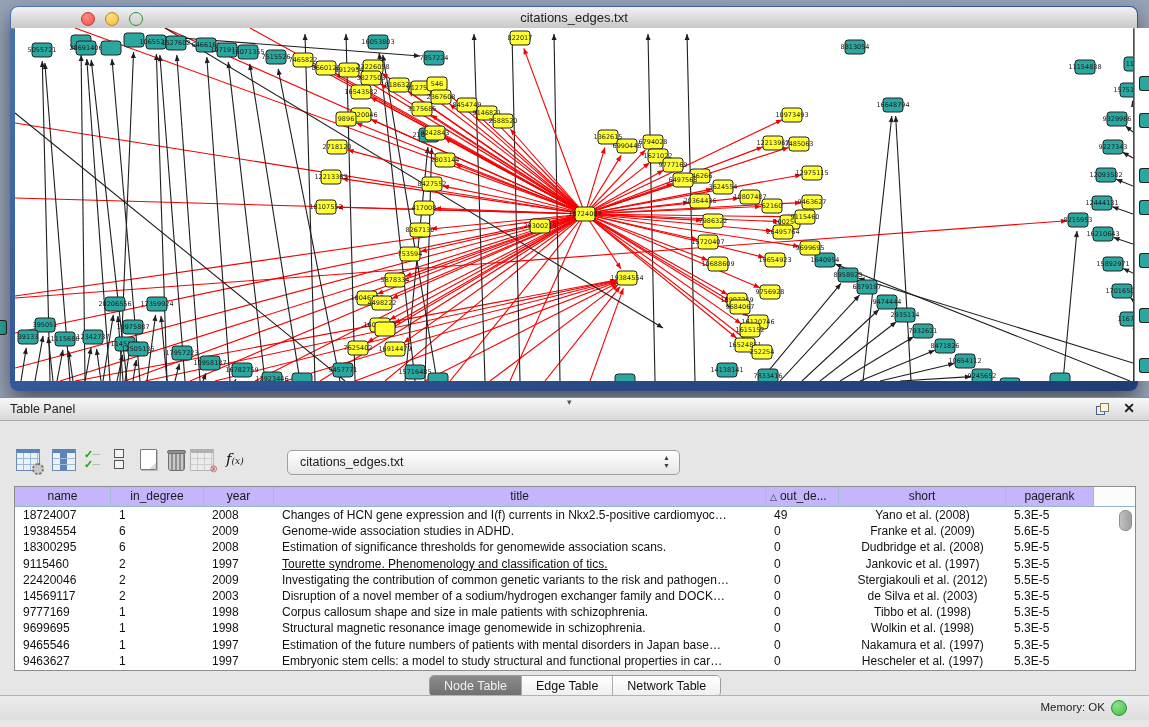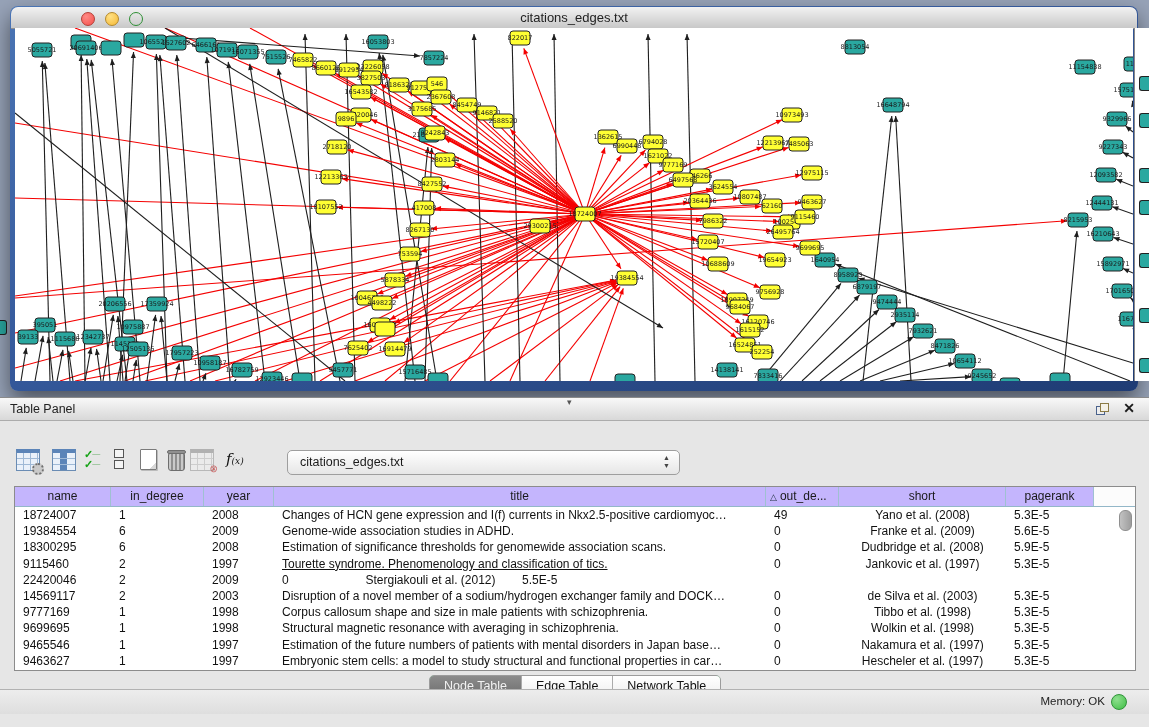--- a/index.html
+++ b/index.html
@@ -66,21 +66,21 @@
   .trow{display:flex;height:16.2px;}
   .trow .c{box-sizing:border-box;font-size:12px;color:#111;line-height:16px;white-space:nowrap;overflow:hidden;padding:0 4px 0 8px;}
   .trow .c.center{text-align:center;padding:0;}
   #vscroll{position:absolute;right:3px;top:3px;width:11px;height:19px;background:linear-gradient(90deg,#C2C2C2,#9E9E9E);border:1px solid #8F8F8F;border-radius:6px;}
   
   #tabs{position:absolute;left:429px;top:277px;height:20px;display:flex;border:1px solid #9C9C9C;border-radius:5px;overflow:hidden;background:#86efac;}
   .seg{font-size:12.5px;color:#111;line-height:20px;padding:0 14px;background:linear-gradient(#FFFFFF,#EFEFEF);border-right:1px solid #ABABAB;}
   .seg:last-child{border-right:none;}
   .seg.active{background:linear-gradient(#8C8C8C,#6F6F6F);color:#F2F2F2;}
   
-  #statusbar{position:absolute;left:0;bottom:14px;width:100%;height:24px;background:linear-gradient(#EDEDED,#DEDEDE);border-top:1px solid #B2B2B2;}
+  #statusbar{position:absolute;left:0;bottom:8px;width:100%;height:24px;background:linear-gradient(#EDEDED,#DEDEDE);border-top:1px solid #B2B2B2;}
   #memlabel{position:absolute;right:44px;top:5px;font-size:11.5px;color:#222;}
   #memdot{position:absolute;right:22px;top:4px;width:14px;height:14px;border-radius:50%;
     background:radial-gradient(circle at 35% 30%,#8FE08F,#3FBE45);border:1px solid #2F9338;}
 </style>
 </head>
 <body>
 
 <div id="desktop">
   <div id="leftchip"></div>
   <div id="netwin">
@@ -741,20 +741,21 @@
           <div class="c" style="width: 70px;">1997</div>
           <div class="c" style="width: 492px; text-decoration: underline;">Tourette syndrome. Phenomenology and classification of tics.</div>
           <div class="c" style="width: 73px;">0</div>
           <div class="c center" style="width: 167px;">Jankovic et al. (1997)</div>
           <div class="c" style="width: 88px;">5.3E-5</div>
         </div>
         <div class="trow">
           <div class="c" style="width: 96px;">22420046</div>
           <div class="c" style="width: 93px;">2</div>
           <div class="c" style="width: 70px;">2009</div>
+          <div class="c" style="width: 492px;">Investigating the contribution of common genetic variants to the risk and pathogen…</div>
           <div class="c" style="width: 73px;">0</div>
           <div class="c center" style="width: 167px;">Stergiakouli et al. (2012)</div>
           <div class="c" style="width: 88px;">5.5E-5</div>
         </div>
         <div class="trow">
           <div class="c" style="width: 96px;">14569117</div>
           <div class="c" style="width: 93px;">2</div>
           <div class="c" style="width: 70px;">2003</div>
           <div class="c" style="width: 492px;">Disruption of a novel member of a sodium/hydrogen exchanger family and DOCK…</div>
           <div class="c" style="width: 73px;">0</div>
@@ -767,21 +768,21 @@
           <div class="c" style="width: 70px;">1998</div>
           <div class="c" style="width: 492px;">Corpus callosum shape and size in male patients with schizophrenia.</div>
           <div class="c" style="width: 73px;">0</div>
           <div class="c center" style="width: 167px;">Tibbo et al. (1998)</div>
           <div class="c" style="width: 88px;">5.3E-5</div>
         </div>
         <div class="trow">
           <div class="c" style="width: 96px;">9699695</div>
           <div class="c" style="width: 93px;">1</div>
           <div class="c" style="width: 70px;">1998</div>
-          <div class="c" style="width: 492px;">Structural magnetic resonance with averaging in schizophrenia.</div>
+          <div class="c" style="width: 492px;">Structural magnetic resonance image genomewide in schizophrenia.</div>
           <div class="c" style="width: 73px;">0</div>
           <div class="c center" style="width: 167px;">Wolkin et al. (1998)</div>
           <div class="c" style="width: 88px;">5.3E-5</div>
         </div>
         <div class="trow">
           <div class="c" style="width: 96px;">9465546</div>
           <div class="c" style="width: 93px;">1</div>
           <div class="c" style="width: 70px;">1997</div>
           <div class="c" style="width: 492px;">Estimation of the future numbers of patients with mental disorders in Japan base…</div>
           <div class="c" style="width: 73px;">0</div>

